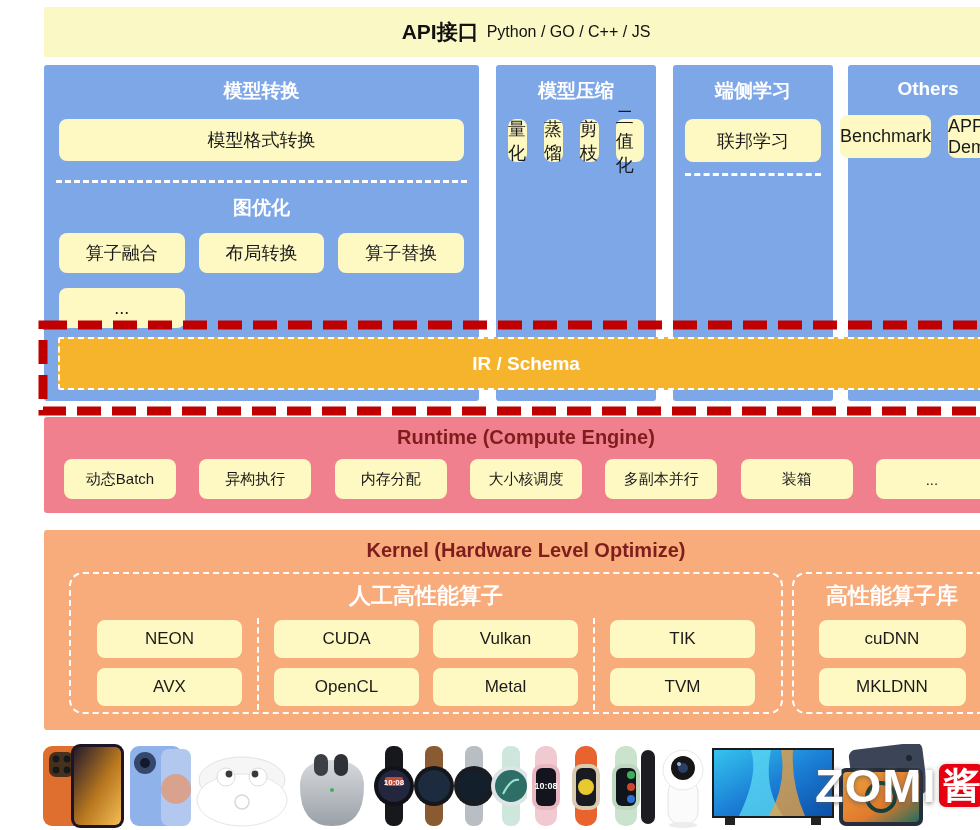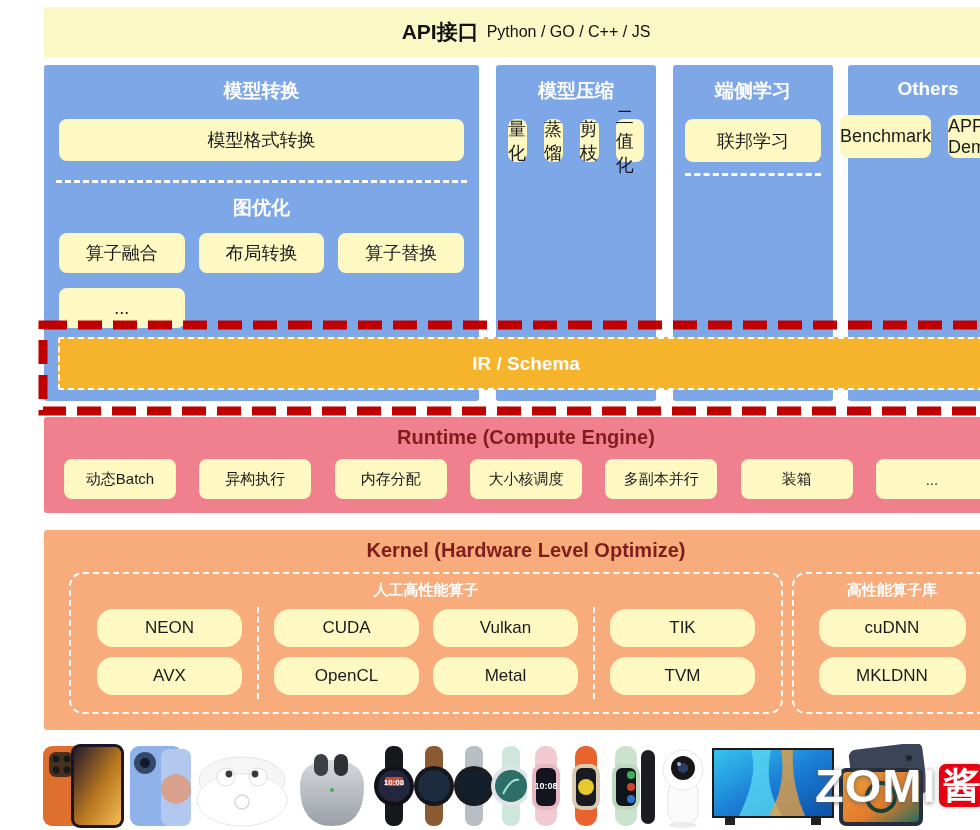--- a/index.html
+++ b/index.html
@@ -61,25 +61,25 @@
   .rt-row .chip{ width:112px; height:40px; border-radius:8px; font-size:15px; }
 
   
   .kernel{
     position:absolute; left:8px; top:530px; width:964px; height:200px;
     background:var(--orange,#F8AB7B); border-radius:3px;
   }
   .kbox{ position:absolute; border:2px dashed #fff; border-radius:14px; top:42px; height:142px; }
   .kbox.manual{ left:25px; width:714px; }
   .kbox.libs{ left:748px; width:200px; }
-  .kbox-title{ color:#fff; font-weight:bold; font-size:15px; text-align:center; padding-top:7px; }
+  .kbox-title{ color:#fff; font-weight:bold; font-size:22px; text-align:center; padding-top:7px; }
   .manual-row{ display:flex; justify-content:space-between; align-items:flex-start; padding:0 26px; margin-top:9px; }
   .kgroup{ display:grid; grid-template-columns:145px; gap:10px 14px; }
   .kgroup.two{ grid-template-columns:145px 145px; }
-  .kernel .chip{ height:38px; border-radius:16px; font-size:17px; }
+  .kernel .chip{ height:38px; border-radius:8px; font-size:17px; }
   .vdiv{ border-left:2px dashed #fff; align-self:stretch; margin-top:-2px; height:92px; }
   .libs-stack{ display:flex; flex-direction:column; gap:10px; align-items:center; margin-top:9px; }
   .libs-stack .chip{ width:147px; }
 
   
   .products{
     position:absolute; left:6px; top:740px; width:968px; height:88px;
     display:flex; align-items:flex-end; 
   }
   .prod{ display:block; }

